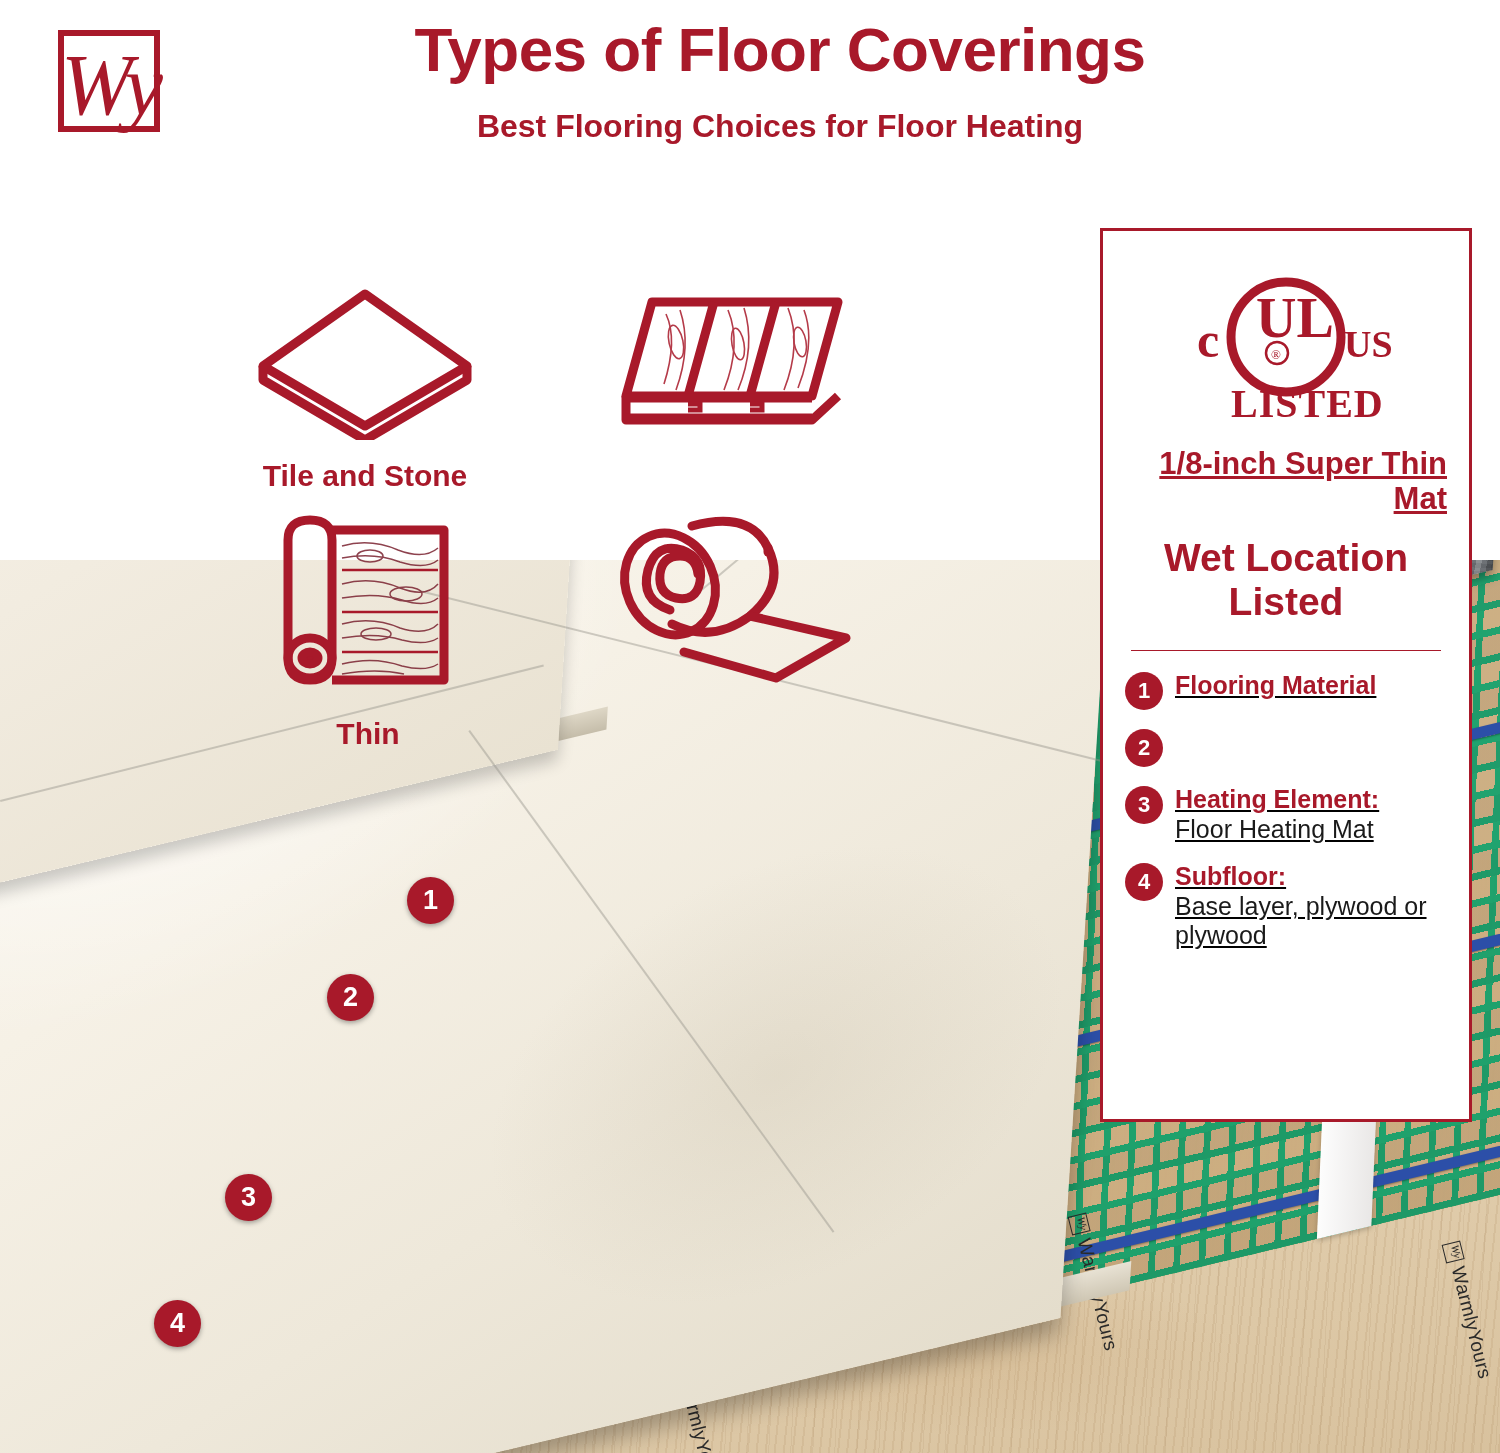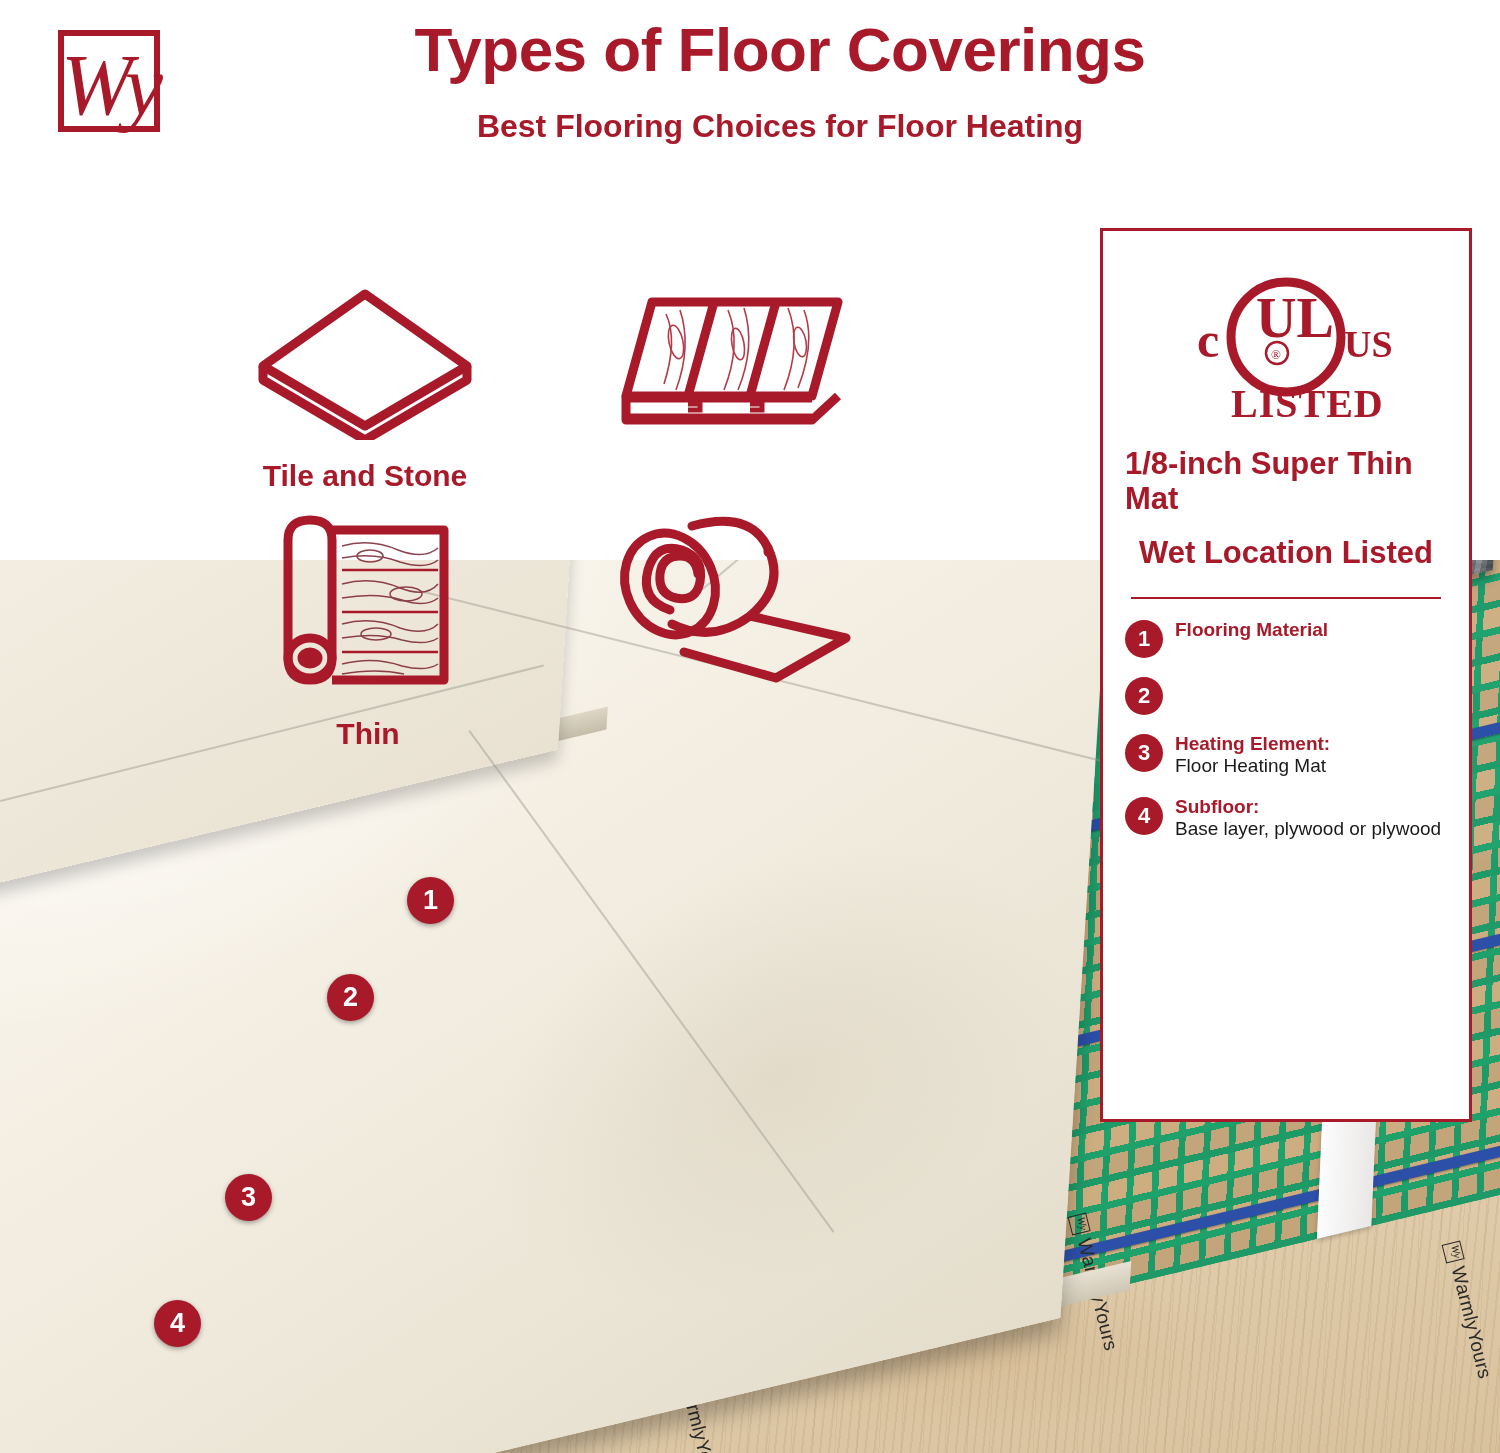--- a/index.html
+++ b/index.html
@@ -139,33 +139,33 @@
   .iconCaption{ font-size:30px; font-weight:700; color:#a8192a; margin-top:19px; }
   .svgbox{ display:block; margin:0 auto; }
 
   
   #panel{
     position:absolute; left:1100px; top:228px; width:372px; height:894px;
     background:#ffffff; border:3px solid #a8192a;
     padding:26px 22px 10px 22px;
   }
   #ulmark{ text-align:center; margin-top:18px; margin-bottom:10px; }
-  #panelHeadline{ text-align:left; color:#a8192a; font-weight:700;
-                  font-size:31px; line-height:1.12; margin-top:18px; }
+  #panelHeadline{ text-align:right; color:#a8192a; font-weight:700;
+                  font-size:31px; line-height:1.12; margin-top:18px;text-decoration:underline; }
   #panelHeadline2{ text-align:center; color:#a8192a; font-weight:700;
-                   font-size:31px; line-height:1.12; margin-top:20px; }
+                   font-size:39px; line-height:1.12; margin-top:20px; }
   #panelRule{ height:1.6px; background:#a8192a; margin:26px 6px 20px 6px; }
   .legendRow{ display:flex; align-items:flex-start; margin-bottom:18px; }
   .legendNum{
     flex:0 0 auto; width:38px; height:38px; border-radius:50%;
     background:#a8192a; color:#fff; font-size:22px; font-weight:700;
     display:flex; align-items:center; justify-content:center; margin-right:12px;
     margin-top:1px;
   }
-  .legendTxt{ font-size:19px; line-height:1.18; }
+  .legendTxt{ font-size:25px; line-height:1.18;text-decoration:underline; }
   .legendTitle{ color:#a8192a; font-weight:700; }
   .legendSub{ color:#1a1a1a; font-weight:400; }
 </style>
 </head>
 <body>
 
 <div id="scene">
 
   <div class="plywood"></div>
 

